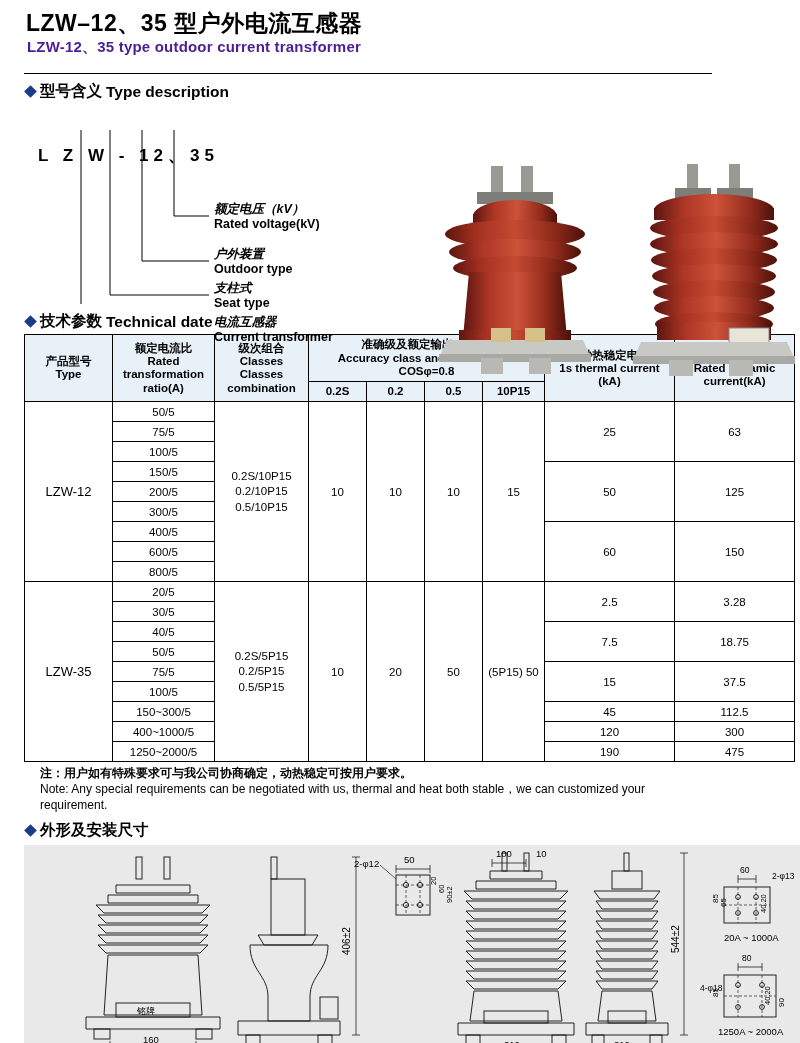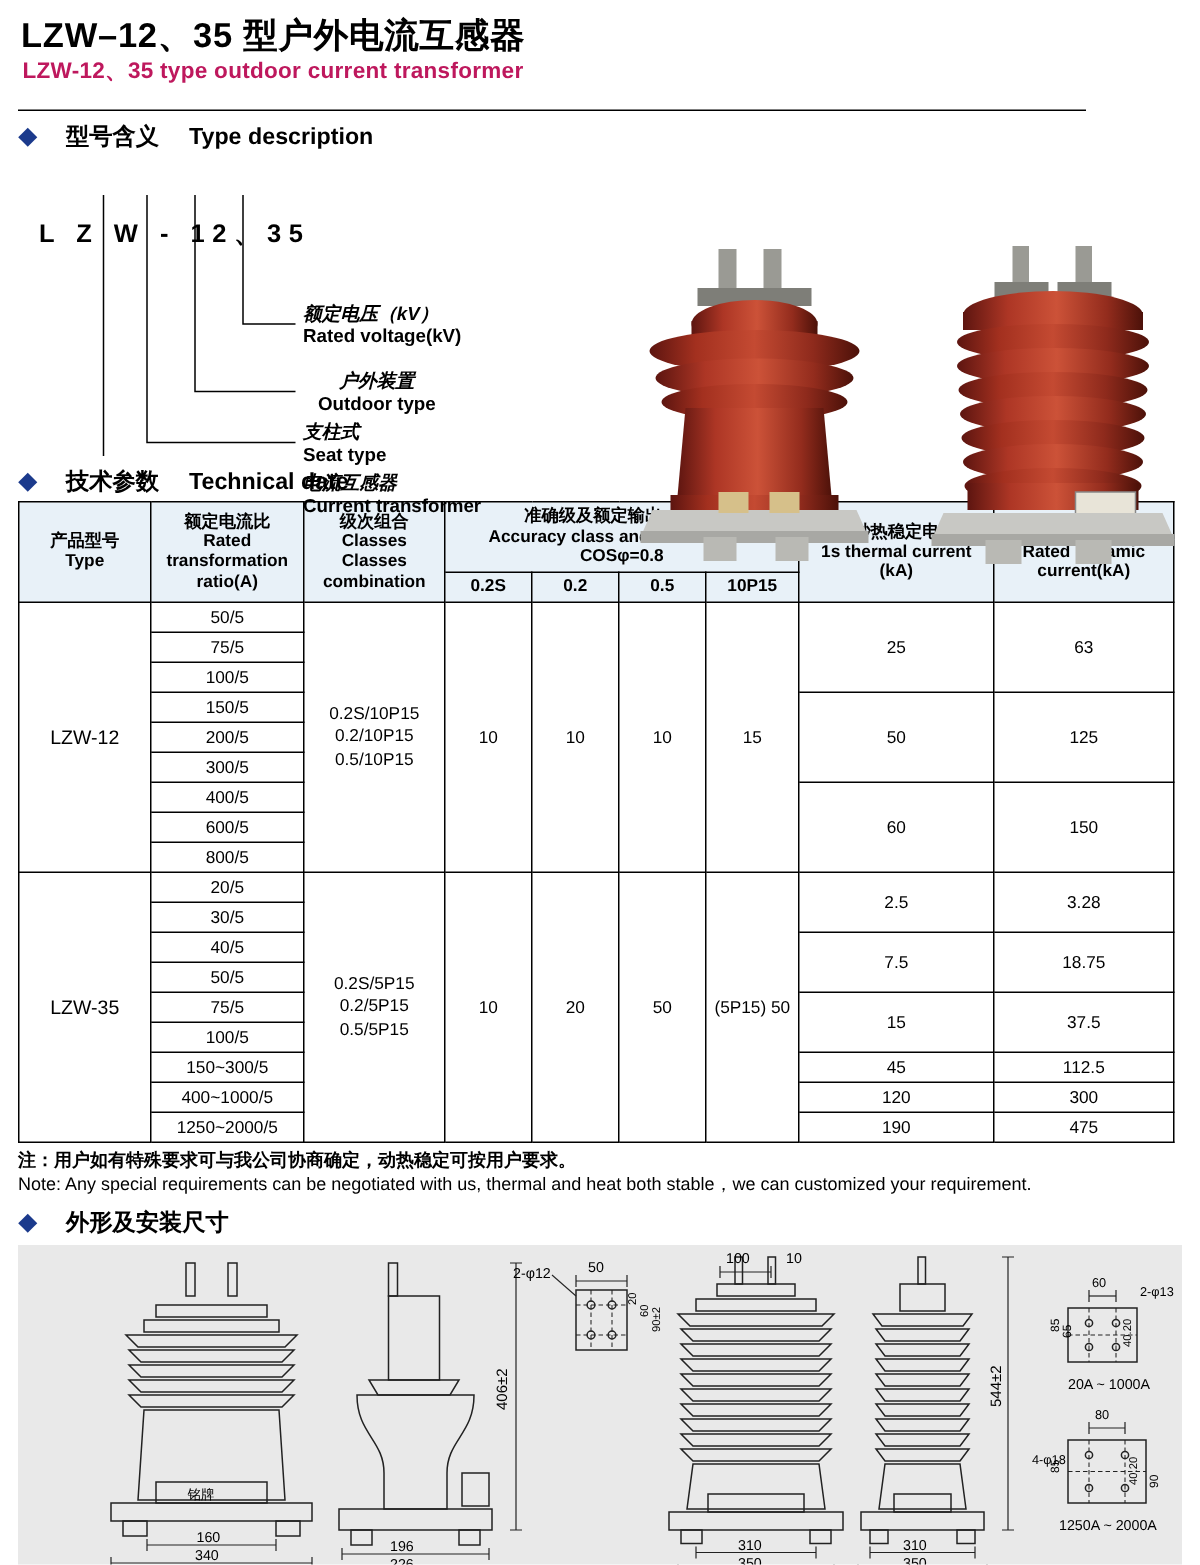--- a/index.html
+++ b/index.html
@@ -13,47 +13,47 @@
     position: relative;
     font-family: "Liberation Sans", sans-serif;
     color: #000;
     overflow: hidden;
   }
   .page {
     position: relative;
     width: 736px;
     height: 1043px;
     box-sizing: border-box;
-    padding: 8px 12px;
+    padding: 8px 24px;
     border-radius: 20px;
   }
   
   .title-zh {
     font-size: 23px;
     font-weight: bold;
     letter-spacing: 0.5px;
     line-height: 1.15;
     margin: 2px 0 0 2px;
   }
   .title-en {
     font-size: 15px;
     font-weight: bold;
-    color: #be185d;
+    color: #4c1d95;
     margin: 2px 0 16px 3px;
     letter-spacing: 0.2px;
   }
   .rule {
     border-top: 1px solid #000;
     margin: 5px 0 0 0;
   }
   
   .sec-head {
     display: flex;
     align-items: center;
-    gap: 20px;
+    gap: 4px;
     margin: 7px 0 2px 2px;
   }
   .diamond {
     width: 9px; height: 9px;
     background: #1b3a8c;
     transform: rotate(45deg);
     flex: 0 0 auto;
     margin-right: 1px;
   }
   .sec-title {
@@ -107,20 +107,21 @@
     line-height: 1.15;
     padding: 3px 2px;
   }
   td.type-cell { font-size: 13px; }
   td.ratio { height: 17px; font-size: 11.5px; }
   .acc-cell { line-height: 1.35; font-size: 11.5px; }
   .note {
     margin-top: 4px;
     font-size: 12px;
     line-height: 1.3;
+    margin-left: 16px;
   }
   .note .l1 { font-weight: bold; }
   .note .l2 { }
   
   .drawing {
     margin-top: 4px;
     background: #e9e9e9;
     width: 776px;
     height: 258px;
     position: relative;
@@ -152,21 +153,21 @@
       <path d="M150 26 L150 112 L185 112" stroke="#000" stroke-width="1" fill="none"></path>
       <path d="M118 26 L118 157 L185 157" stroke="#000" stroke-width="1" fill="none"></path>
       <path d="M86 26 L86 191 L185 191" stroke="#000" stroke-width="1" fill="none"></path>
       <path d="M57 26 L57 225 L185 225" stroke="#000" stroke-width="1" fill="none"></path>
     </svg>
 
     <div class="legend" style="left:190px; top:98px;">
       <div class="zh">额定电压（kV）</div>
       <div class="en">Rated  voltage(kV)</div>
     </div>
-    <div class="legend" style="left:200px; top:143px;text-align:center;">
+    <div class="legend" style="left:190px; top:143px;">
       <div class="zh">户外装置</div>
       <div class="en">Outdoor  type</div>
     </div>
     <div class="legend" style="left:190px; top:177px;">
       <div class="zh">支柱式</div>
       <div class="en">Seat  type</div>
     </div>
     <div class="legend" style="left:190px; top:211px;">
       <div class="zh">电流互感器</div>
       <div class="en">Current  transformer</div>

